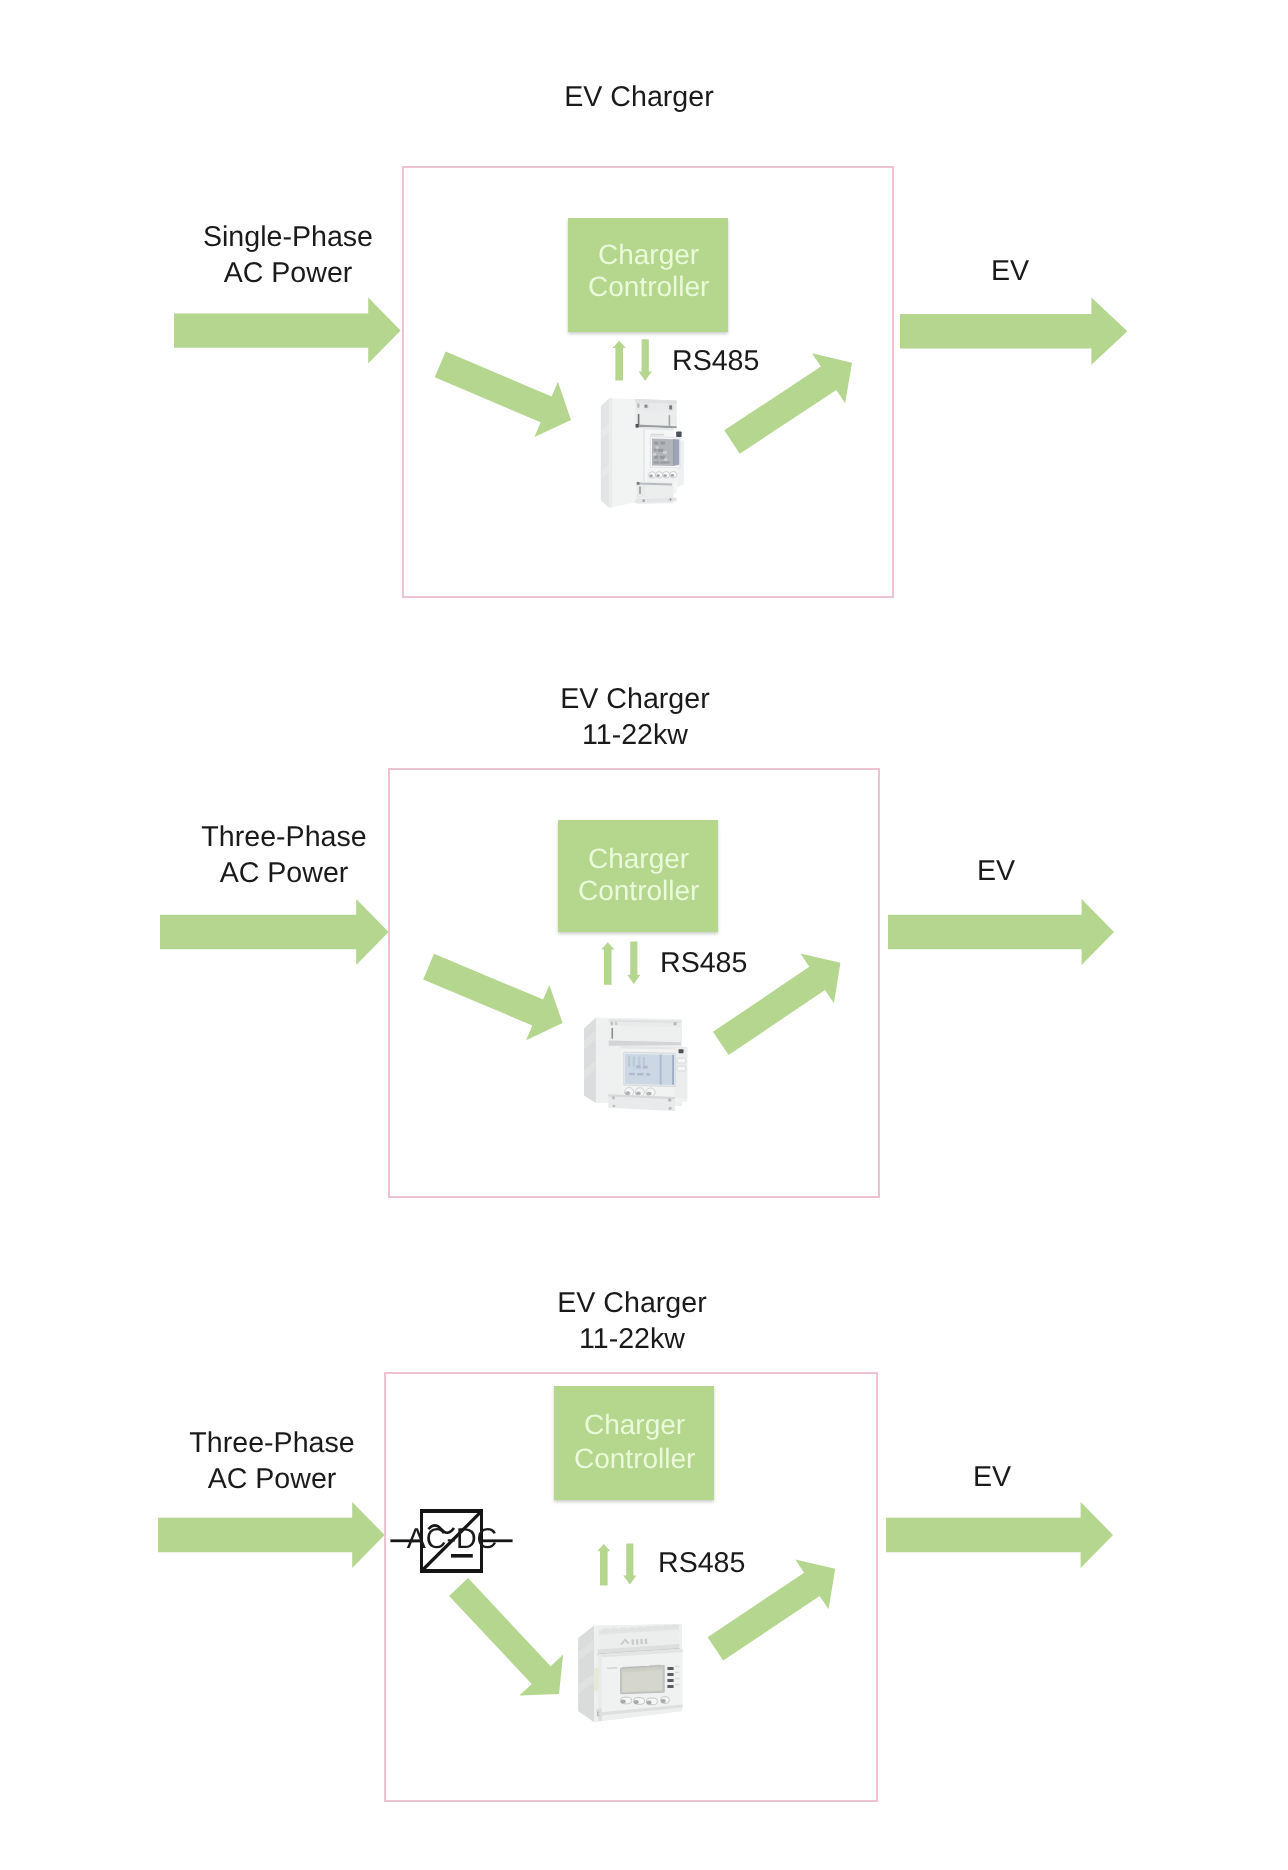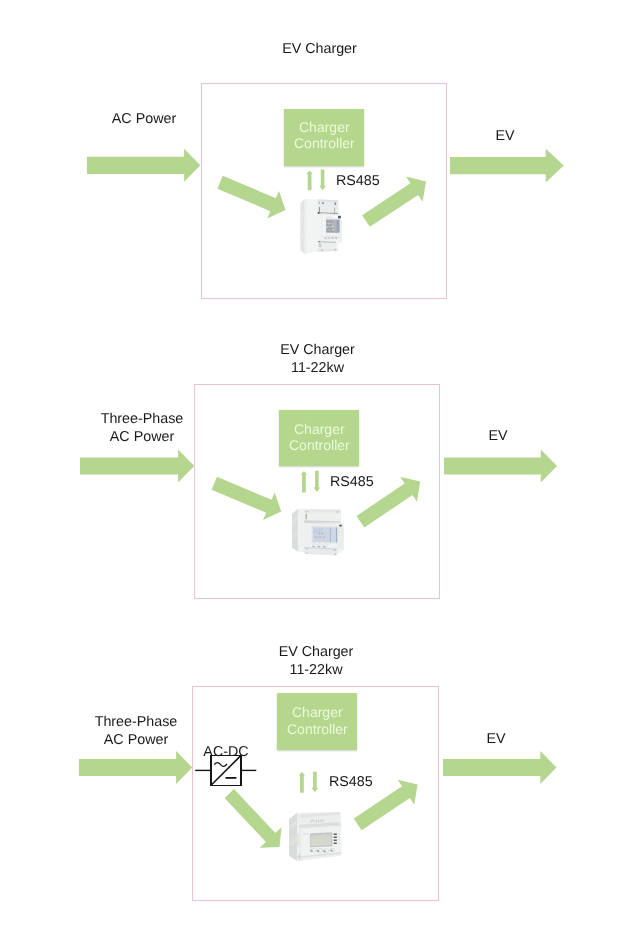--- a/index.html
+++ b/index.html
@@ -222,20 +222,21 @@
         <path d="M214.2,764.6 q3.2,-3.8 6.4,0 q3.2,3.8 6.4,-0.6" stroke-width="1.3"></path>
         <line x1="225.5" y1="777.9" x2="236.4" y2="777.9" stroke-width="1.8"></line>
       </g>
     </svg>
 
 <div class="panel" style="left:201px;top:83px;width:245.6px;height:215.6px;"></div>
 <div class="lbl" style="left:196.5px;top:39.5px;width:245px;">
   <div>EV Charger</div>
 </div>
 <div class="lbl" style="left:63.5px;top:109.5px;width:160px;">
+  <div>Single-Phase</div>
   <div>AC Power</div>
 </div>
 <div class="lbl" style="left:454.5px;top:126.5px;width:100px;">EV</div>
 <div class="ctrlbox" style="left:283.8px;top:109.2px;width:80.6px;height:56.8px;">
   <span>Charger</span>
   <span>Controller</span>
 </div>
 <div class="lbl" style="left:335.8px;top:172.2px;width:60px;text-align:left;">RS485</div>
 
 <div class="panel" style="left:194px;top:384px;width:245.6px;height:214.6px;"></div>
@@ -262,15 +263,15 @@
 <div class="lbl" style="left:56px;top:712.5px;width:160px;">
   <div>Three-Phase</div>
   <div>AC Power</div>
 </div>
 <div class="lbl" style="left:446px;top:729.5px;width:100px;">EV</div>
 <div class="ctrlbox" style="left:276.6px;top:693.2px;width:80.6px;height:56.4px;padding-bottom:1.0px;">
   <span>Charger</span>
   <span>Controller</span>
 </div>
 <div class="lbl" style="left:328.6px;top:773.2px;width:60px;text-align:left;">RS485</div>
-<div class="lbl" style="left:196.4px;top:743px;width:60px;">AC-DC</div>
+<div class="lbl" style="left:196.4px;top:761px;width:60px;">AC-DC</div>
 
 </div>
 
 </body></html>

